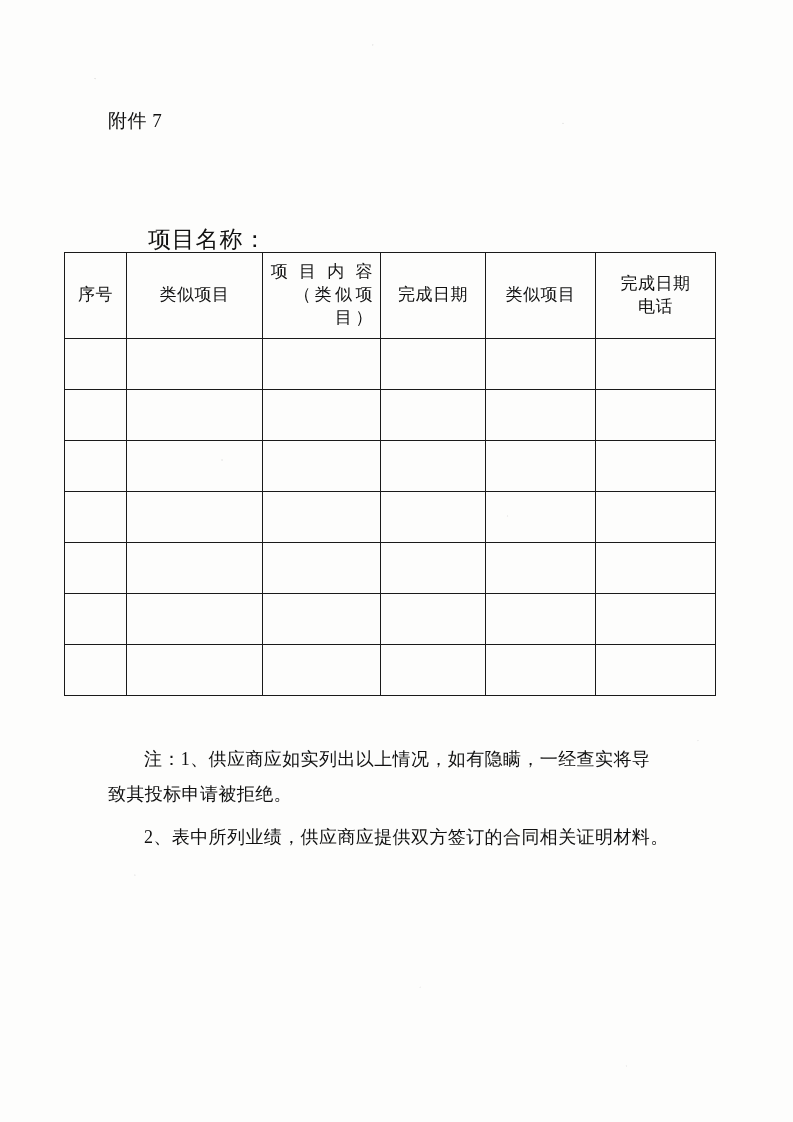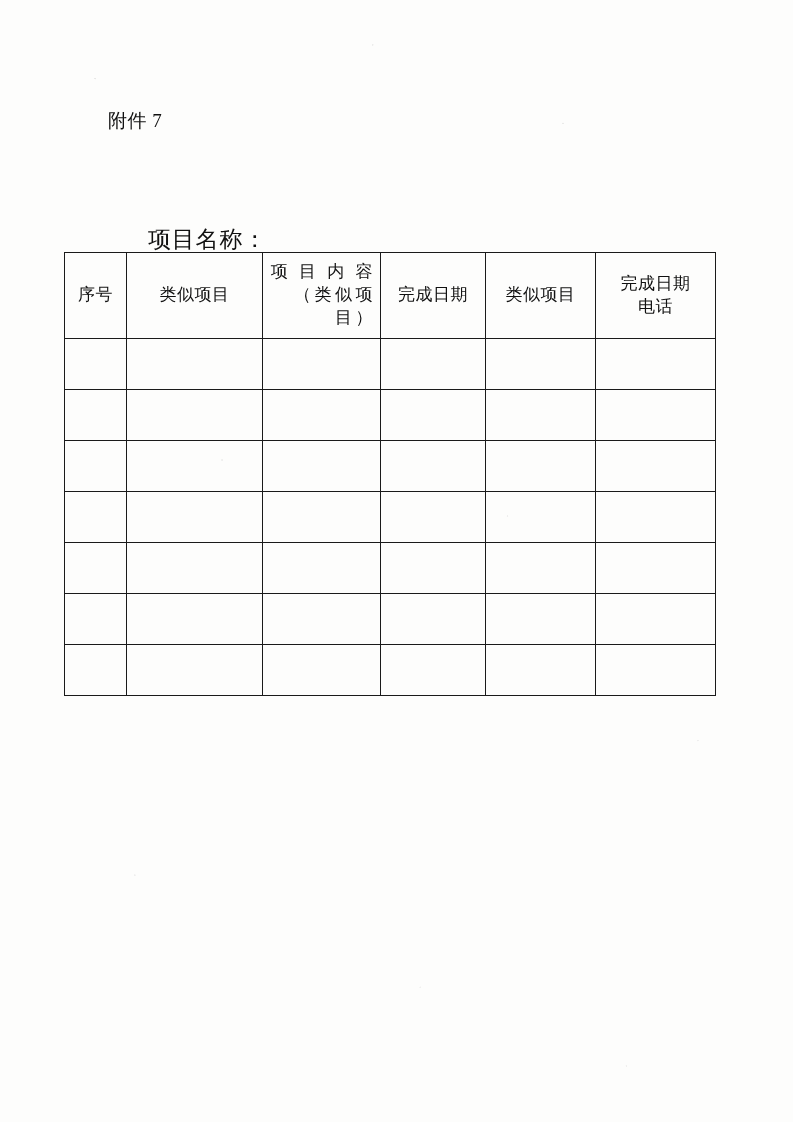--- a/index.html
+++ b/index.html
@@ -229,15 +229,20 @@
           <td></td>
           <td></td>
           <td></td>
           <td></td>
           <td></td>
           <td></td>
         </tr>
       </tbody>
     </table>
 
+    <div class="note-block">
+      <div class="note-line-1">注：1、供应商应如实列出以上情况，如有隐瞒，一经查实将导</div>
+      <div class="note-line-2">致其投标申请被拒绝。</div>
+      <div class="note-para-2">2、表中所列业绩，供应商应提供双方签订的合同相关证明材料。</div>
+    </div>
 
   </div>
 </div>
 
 </body></html>

